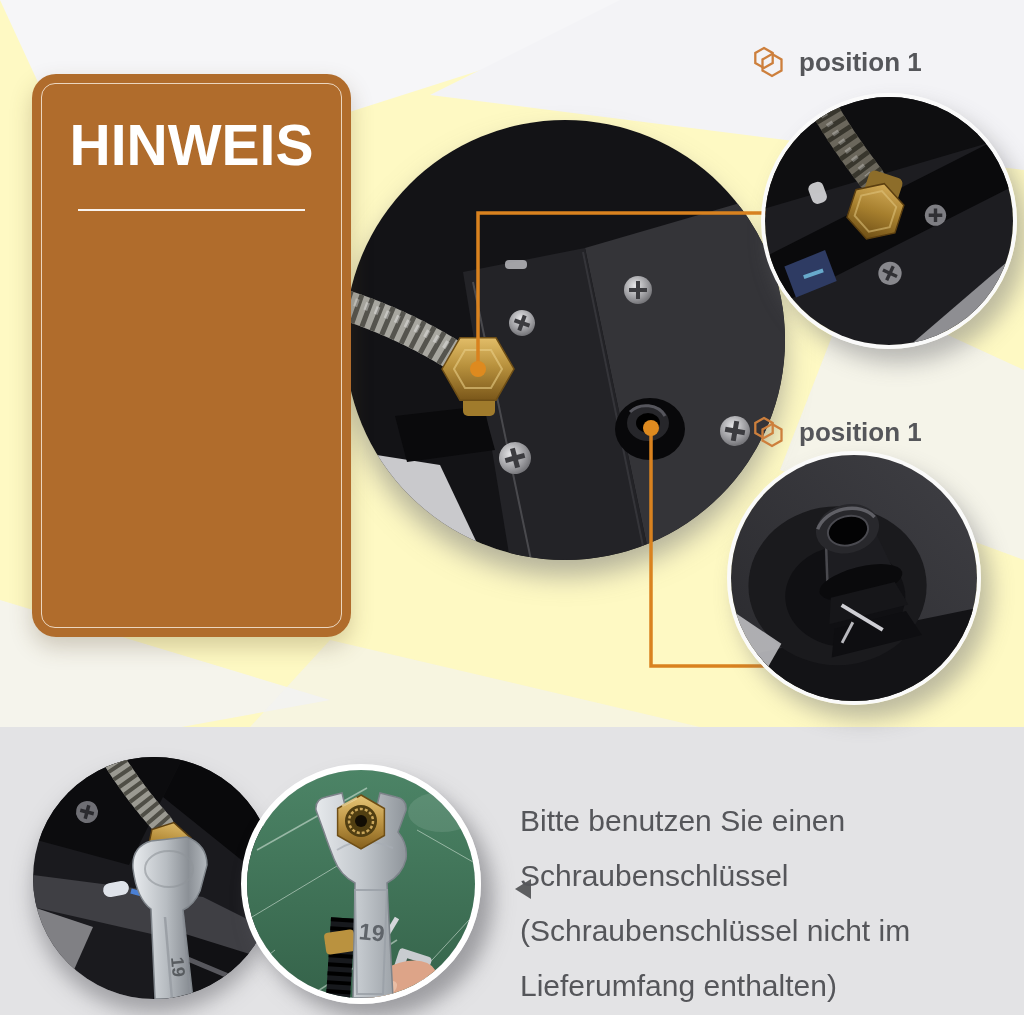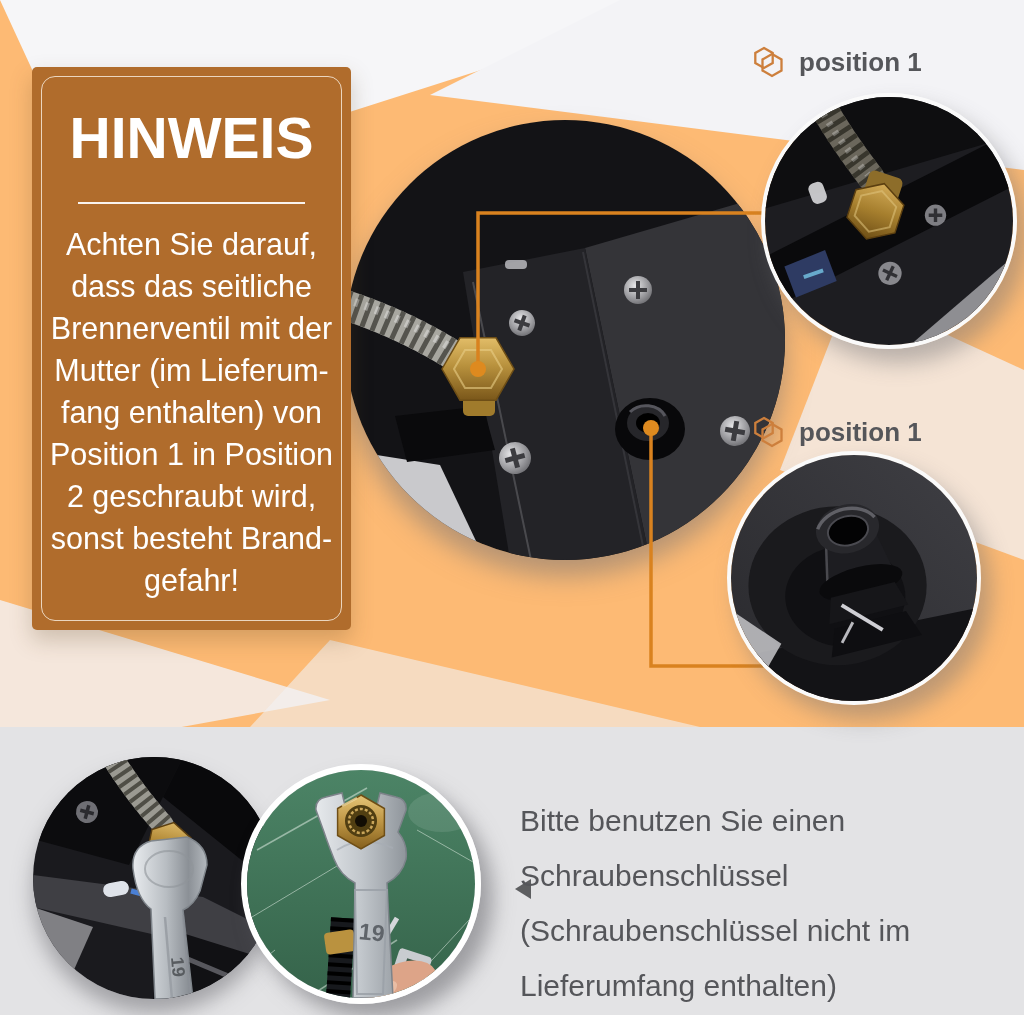--- a/index.html
+++ b/index.html
@@ -1,28 +1,28 @@
 <!DOCTYPE html>
 <html><head>
 <meta charset="utf-8">
 <style>
   html,body{margin:0;padding:0;background:#cfcfd2;}
   #canvas{
     position:relative;width:1024px;height:1015px;overflow:hidden;
-    background:#fdba74;font-family:"Liberation Sans",sans-serif;
+    background:#fef9c3;font-family:"Liberation Sans",sans-serif;
   }
   .abs{position:absolute;}
   
   #bg-svg{left:0;top:0;}
   
   #bottom-band{left:0;top:727px;width:1024px;height:288px;background:#e3e3e5;}
   
   #notice-box{
-    left:32px;top:67px;width:319px;height:563px;
-    background:#b06c2c;border-radius:5px;
+    left:32px;top:74px;width:319px;height:563px;
+    background:#b06c2c;border-radius:24px;
     box-shadow:0 10px 22px rgba(90,70,40,.25);
   }
   #notice-inner{
     position:absolute;left:9px;top:9px;right:9px;bottom:9px;
     border:1.5px solid rgba(255,250,240,.75);border-radius:14px;
   }
   #notice-title{
     position:absolute;left:0;right:0;top:38px;text-align:center;
     color:#ffffff;font-size:57px;font-weight:700;letter-spacing:0px;
   }
@@ -234,29 +234,20 @@
       <polygon points="12,4 20.7,9 20.7,19 12,24 3.3,19 3.3,9" fill="none" stroke="#cd7f3c" stroke-width="2.3"></polygon>
       <polygon points="20,10 29.5,15.5 29.5,26.5 20,32 10.5,26.5 10.5,15.5" fill="none" stroke="#cd7f3c" stroke-width="2.3"></polygon>
     </svg>
     <span class="txt">position 1</span>
   </div>
 
   <div id="notice-box" class="abs">
     <div id="notice-inner"></div>
     <div id="notice-title">HINWEIS</div>
     <div id="notice-divider"></div>
-    <div id="notice-body">Achten Sie darauf,
-dass das seitliche
-Brennerventil mit der
-Mutter (im Lieferum-
-fang enthalten) von
-Position 1 in Position
-2 geschraubt wird,
-sonst besteht Brand-
-gefahr!</div>
   </div>
 
   <div id="b1-photo" class="abs photo-circle">
     <svg viewBox="0 0 242 242">
       <defs>
         <linearGradient id="g-chrome1" x1="0" y1="0" x2="1" y2="0">
           <stop offset="0" stop-color="#e8ebee"></stop>
             <stop offset="0.45" stop-color="#b8bdc2"></stop>
             <stop offset="0.75" stop-color="#8b9096"></stop>
             <stop offset="1" stop-color="#b3b8bd"></stop>

